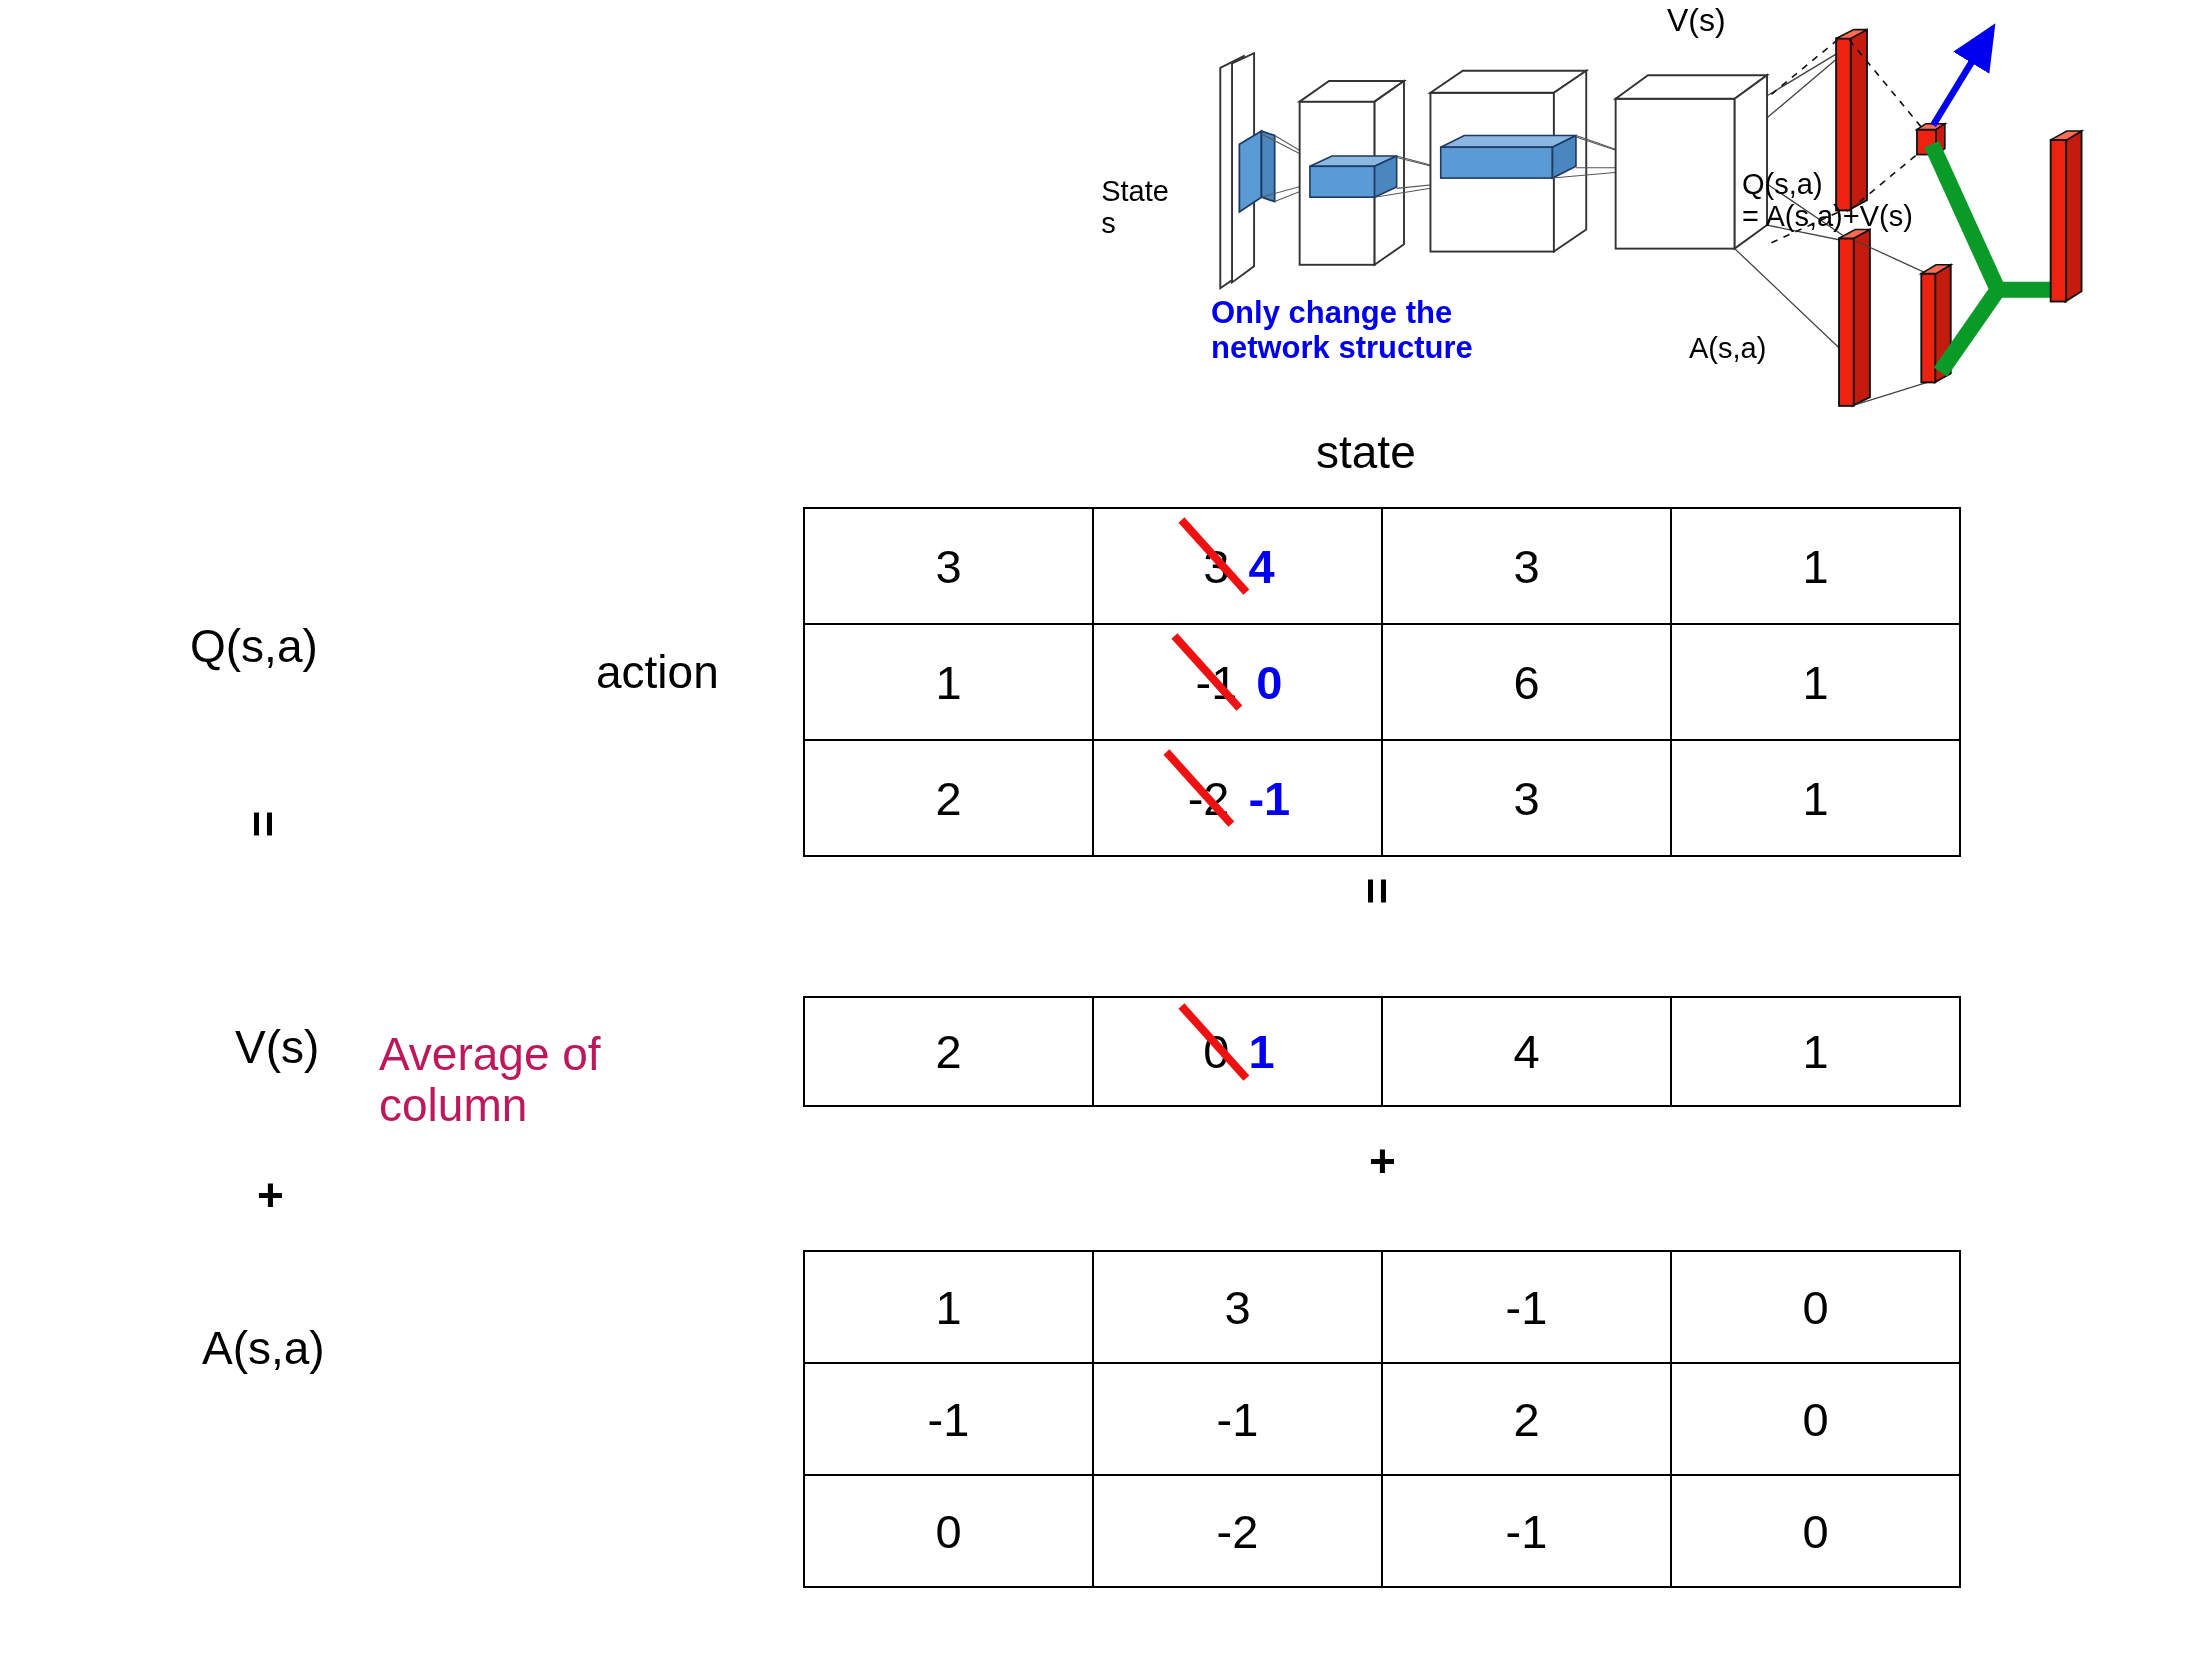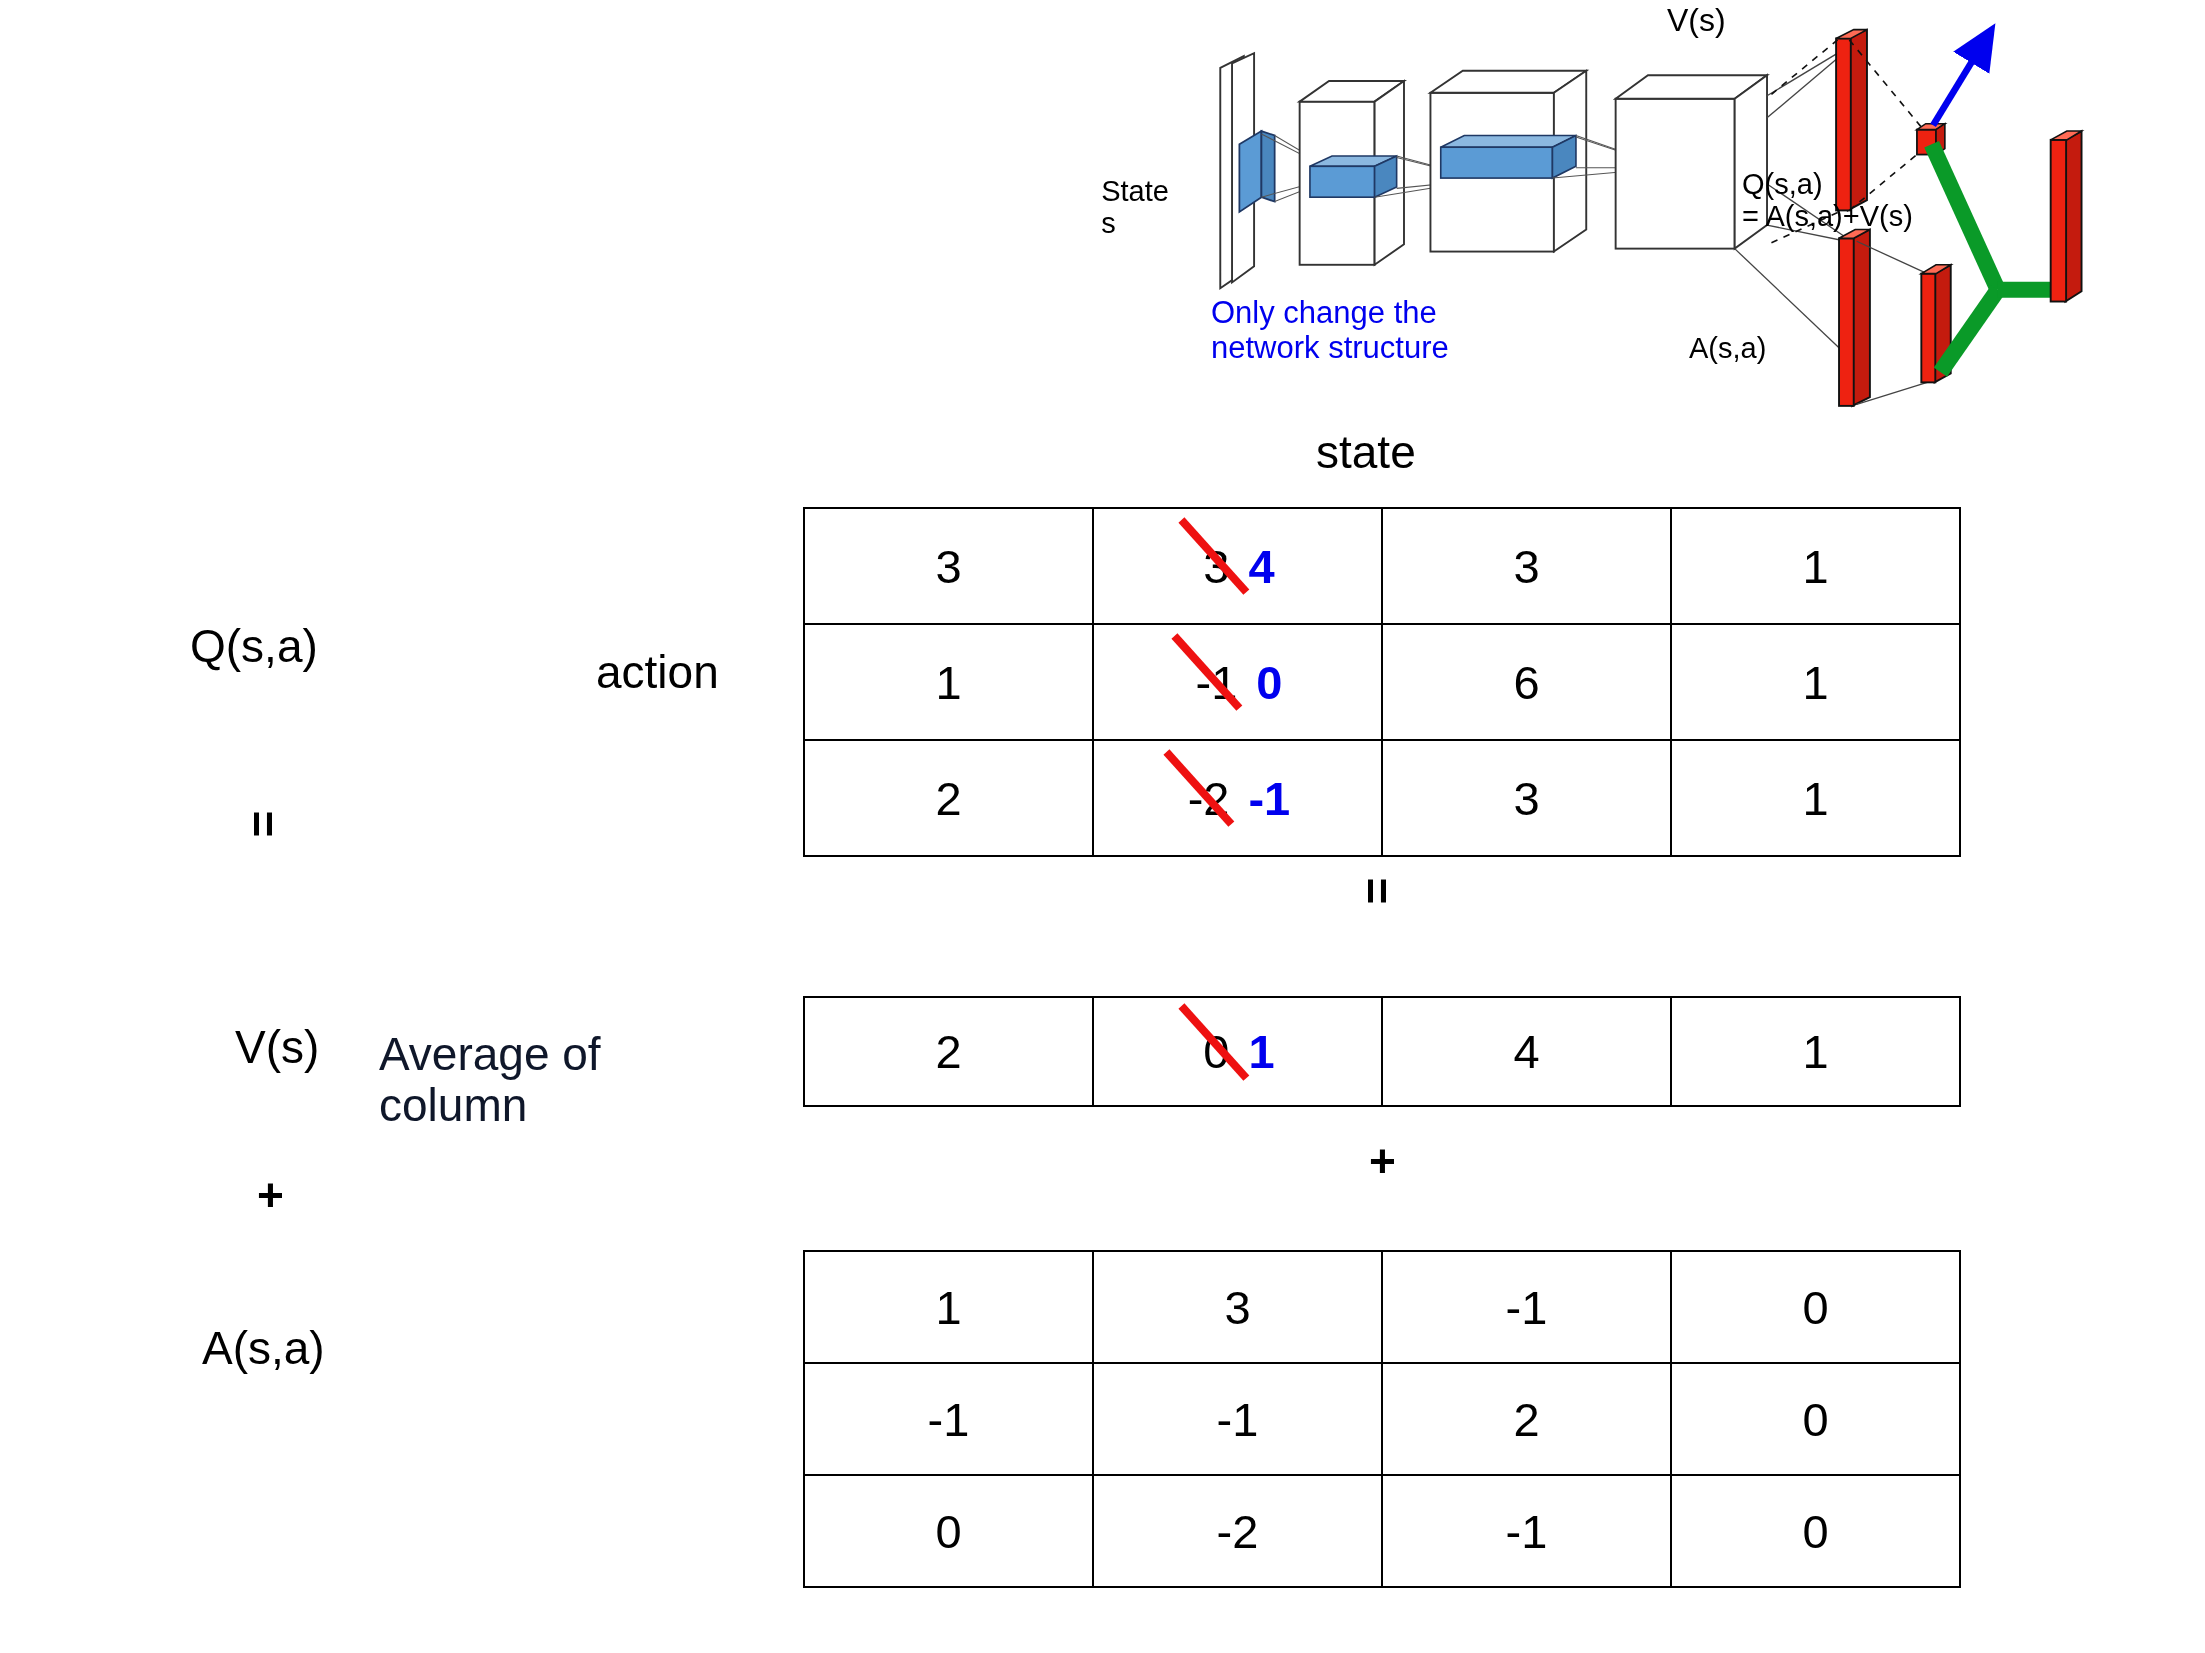--- a/index.html
+++ b/index.html
@@ -41,33 +41,33 @@
   }
   #net-diagram svg { display: block; }
   .net-label {
     position: absolute;
     font-size: 29px;
     line-height: 1.12;
     white-space: nowrap;
   }
   .net-label.blue { color: #0000ee; }
   #lbl-state   { left: 13.2px;  top: 175px; }
-  #lbl-onlych  { left: 123px; top: 296px; font-size: 31px; }
+  #lbl-onlych  { left: 123px; top: 296px; font-size: 31px; font-weight: bold; }
   #lbl-vs      { left: 579px; top: 2.9px;   font-size: 32px; }
   #lbl-asa     { left: 601px; top: 332px; }
   #lbl-qsa     { left: 654px; top: 168px; }
 
   
   .side-label {
     position: absolute;
     font-size: 46px;
     line-height: 1.1;
     white-space: nowrap;
   }
-  .side-label.blue { color: #0f172a; }
+  .side-label.blue { color: #be185d; }
   .big-op {
     position: absolute;
     font-size: 46px;
     font-weight: 700;
     line-height: 1;
   }
   .eq-rot {
     display: inline-block;
     transform: rotate(90deg);
     font-weight: 700;

